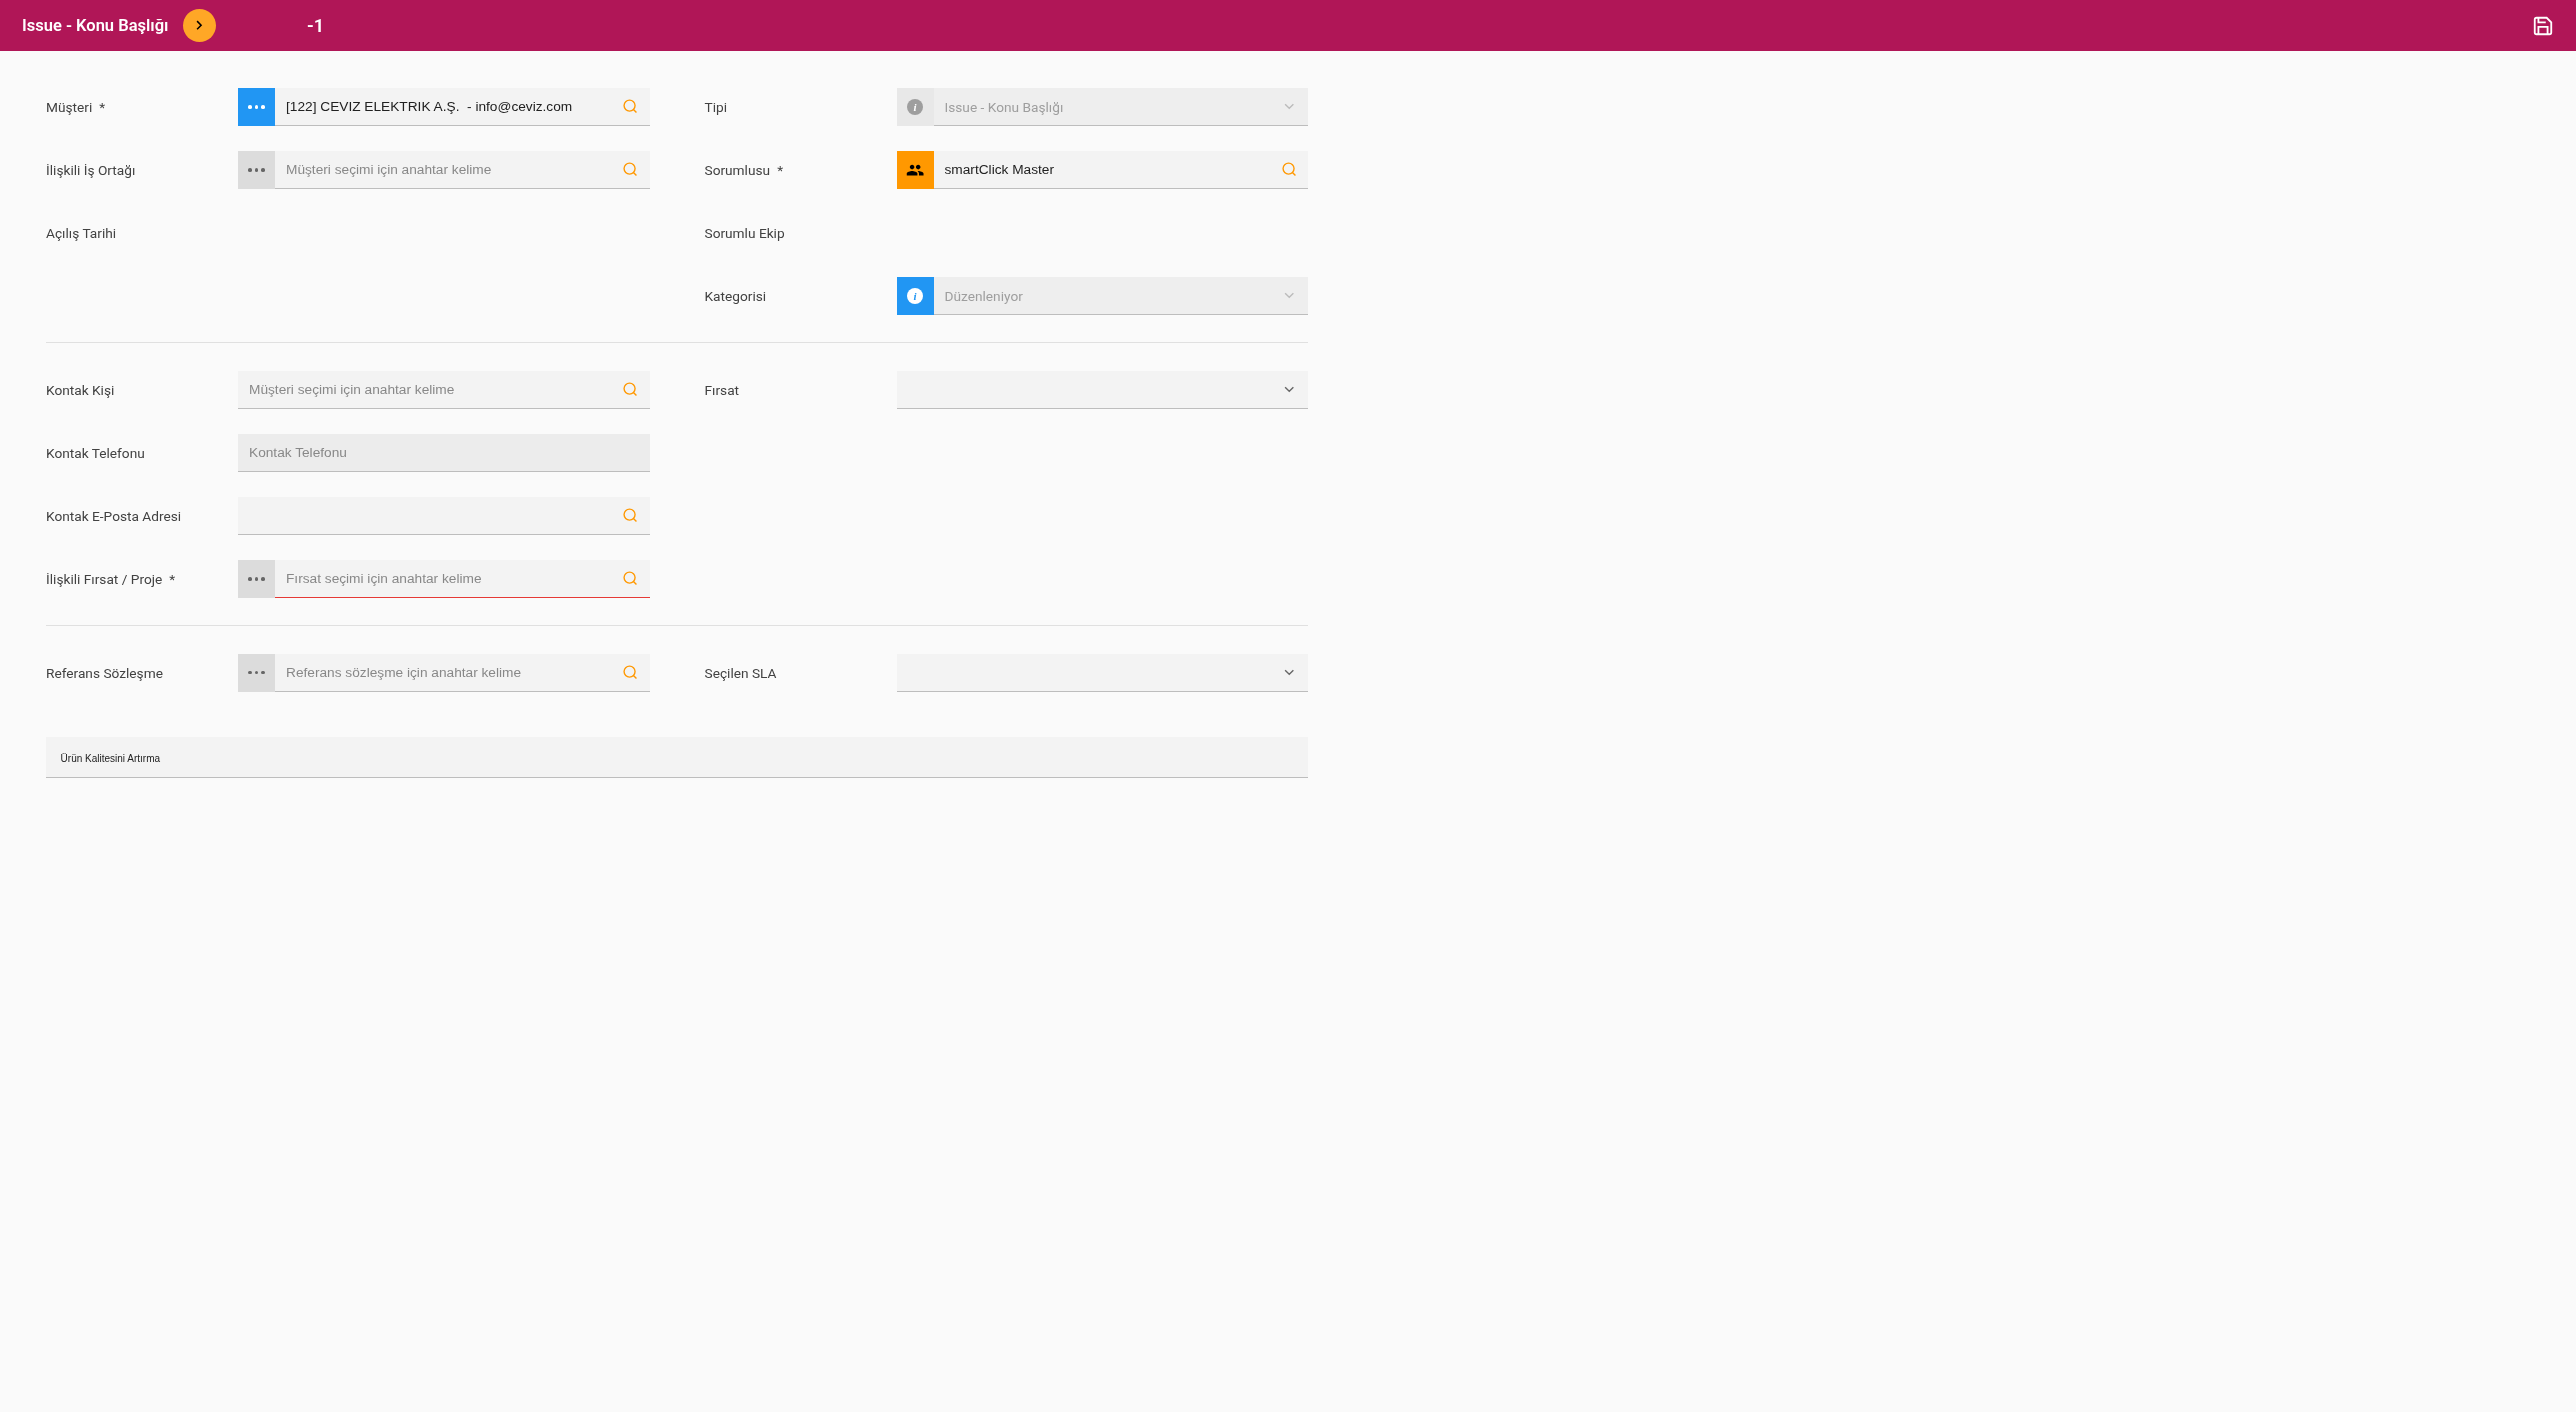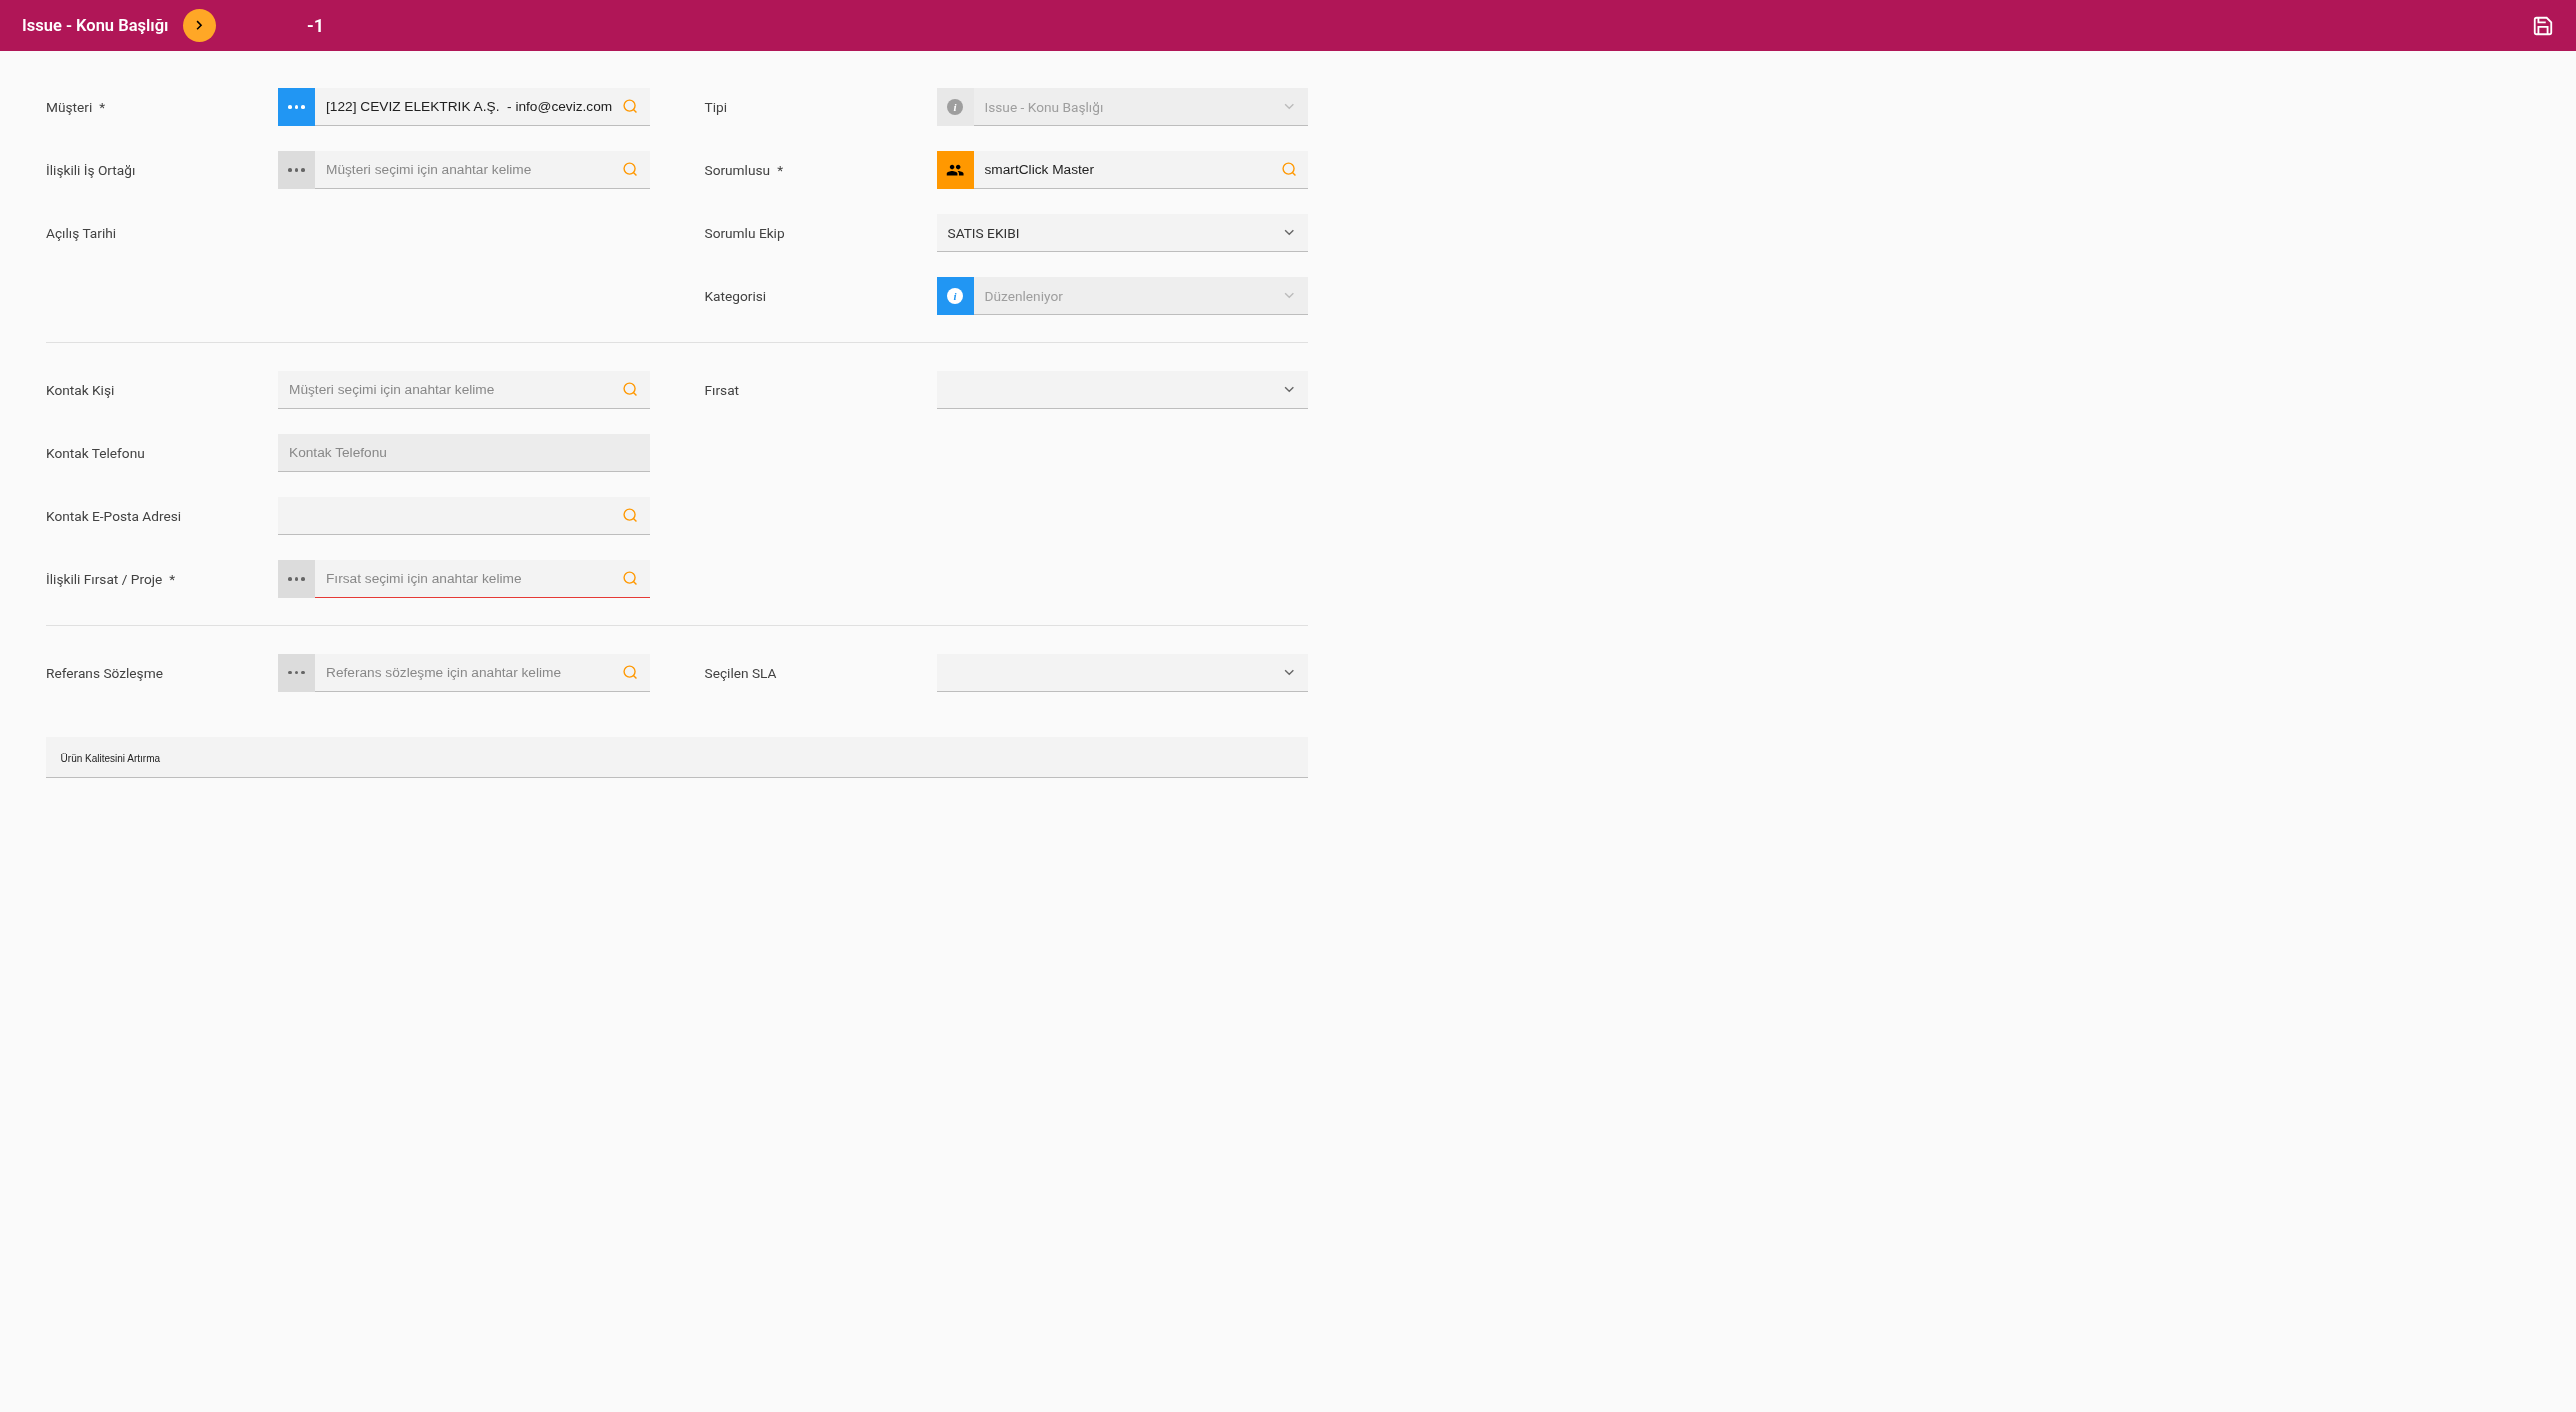--- a/index.html
+++ b/index.html
@@ -89,21 +89,20 @@
       flex-shrink: 0;
     }
     .form-label .required {
       margin-left: 3.7px;
     }
     .form-control {
       flex: 1;
       display: flex;
       align-items: stretch;
       height: 38px;
-      margin-left: 40px;
     }
     .prefix-btn {
       width: 37px;
       display: flex;
       align-items: center;
       justify-content: center;
       flex-shrink: 0;
       cursor: pointer;
     }
     .prefix-blue {
@@ -362,30 +361,20 @@
                   <circle cx="11" cy="11" r="8"></circle>
                   <line x1="21" y1="21" x2="16.65" y2="16.65"></line>
                 </svg>
             </span>
           </div>
         </div>
       </div>
 
       <div class="form-row">
         <div class="form-label">Sorumlu Ekip</div>
-        <div class="form-control">
-          <div class="select-wrap">
-            <span class="select-text">SATIS EKIBI</span>
-            <span class="chevron">
-              <svg width="16.5" height="16.5" viewBox="0 0 24 24">
-                  <polyline points="6 9 12 15 18 9"></polyline>
-                </svg>
-            </span>
-          </div>
-        </div>
       </div>
 
       <div class="form-row">
         <div class="form-label">Kategorisi</div>
         <div class="form-control">
           <div class="prefix-btn prefix-info-blue">
             <span class="info-icon white">i</span>
           </div>
           <div class="select-wrap disabled">
             <span class="select-text placeholder">Düzenleniyor</span>

